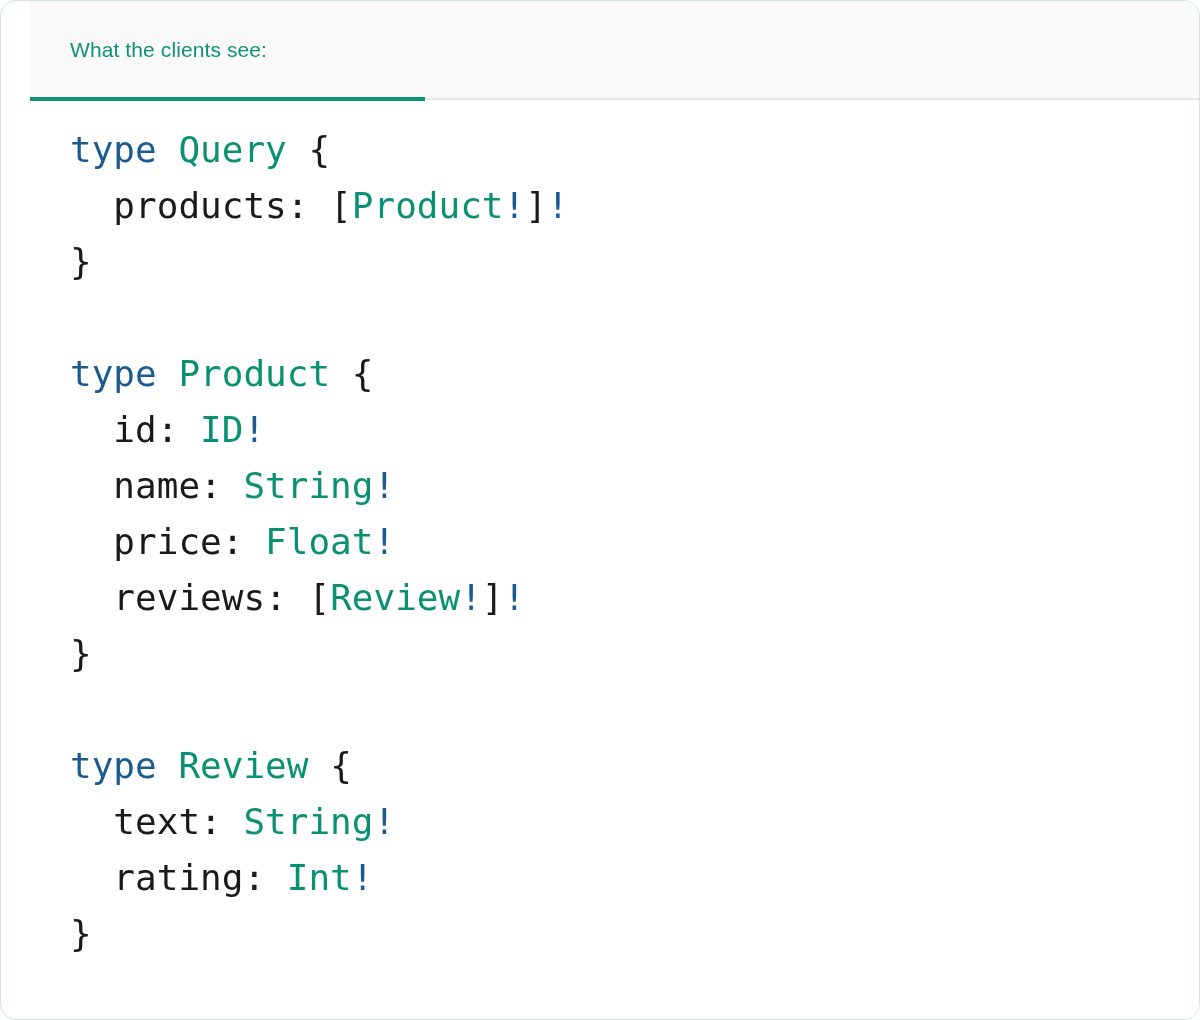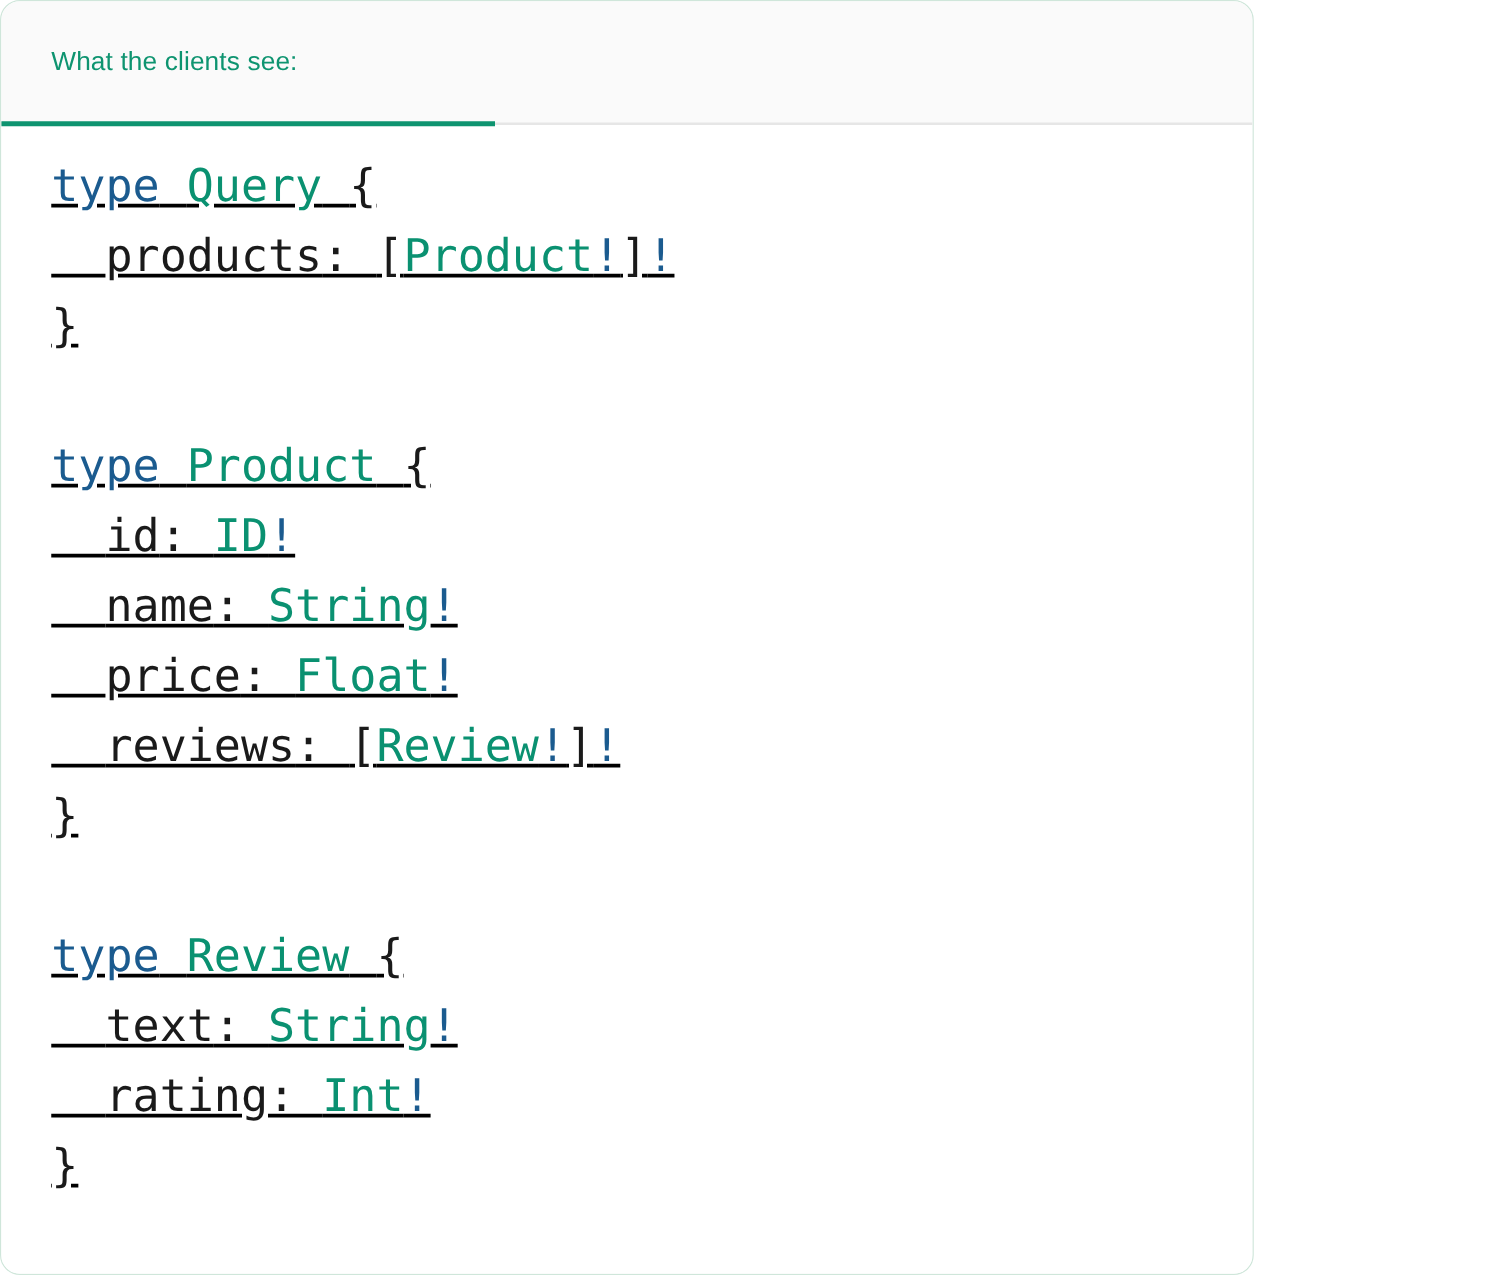--- a/index.html
+++ b/index.html
@@ -11,28 +11,29 @@
     width: 1200px;
     height: 1020px;
     font-family: "Liberation Sans", sans-serif;
     -webkit-font-smoothing: antialiased;
   }
 
   
   .card {
     position: relative;
     box-sizing: border-box;
-    width: 1003px;
+    width: 1200px;
     height: 1020px;
     background: #ffffff;
     border: 1px solid #cfe6da;
     border-radius: 16px;
     overflow: hidden;
     display: flex;
     flex-direction: column;
+    padding-left: 29px;
   }
 
   
   .card-header {
     position: relative;
     box-sizing: border-box;
     height: 99px;
     flex: 0 0 99px;
     background: #fafafa;
     border-bottom: 2px solid #e6e6e6;
@@ -67,21 +68,20 @@
     background: #0e9470;
   }
 
   
   .code-body {
     flex: 1 1 auto;
     padding: 22px 40px 0 40px;
     box-sizing: border-box;
     overflow: hidden;
     background: #ffffff;
-    text-decoration: underline;
   }
   .code-block {
     font-family: "DejaVu Sans Mono", "Liberation Mono", monospace;
     font-size: 36px;
     line-height: 56px;
     white-space: pre;
     margin: 0;
     color: #1a1a1a;
     letter-spacing: 0px;
   }

